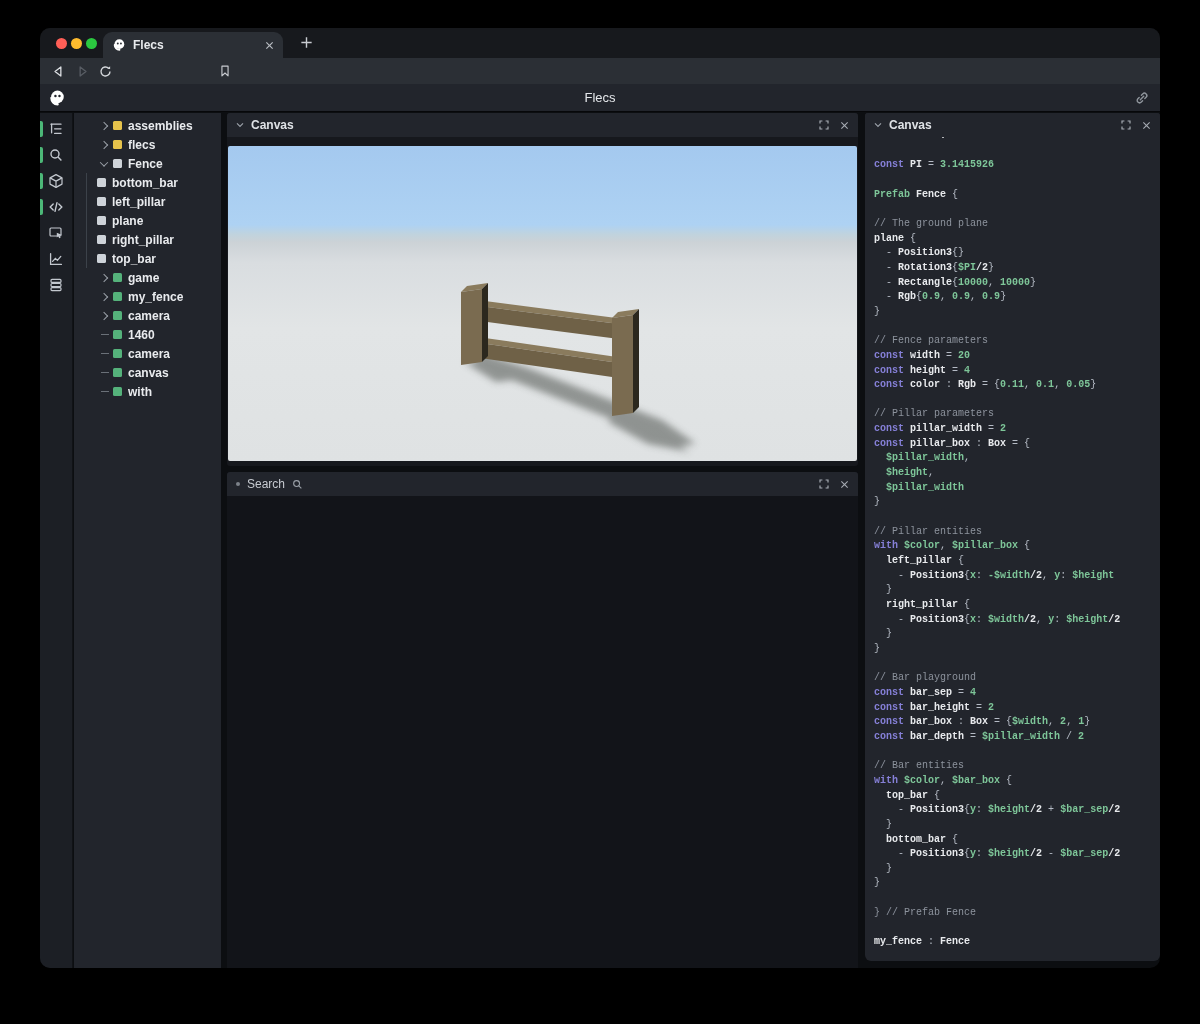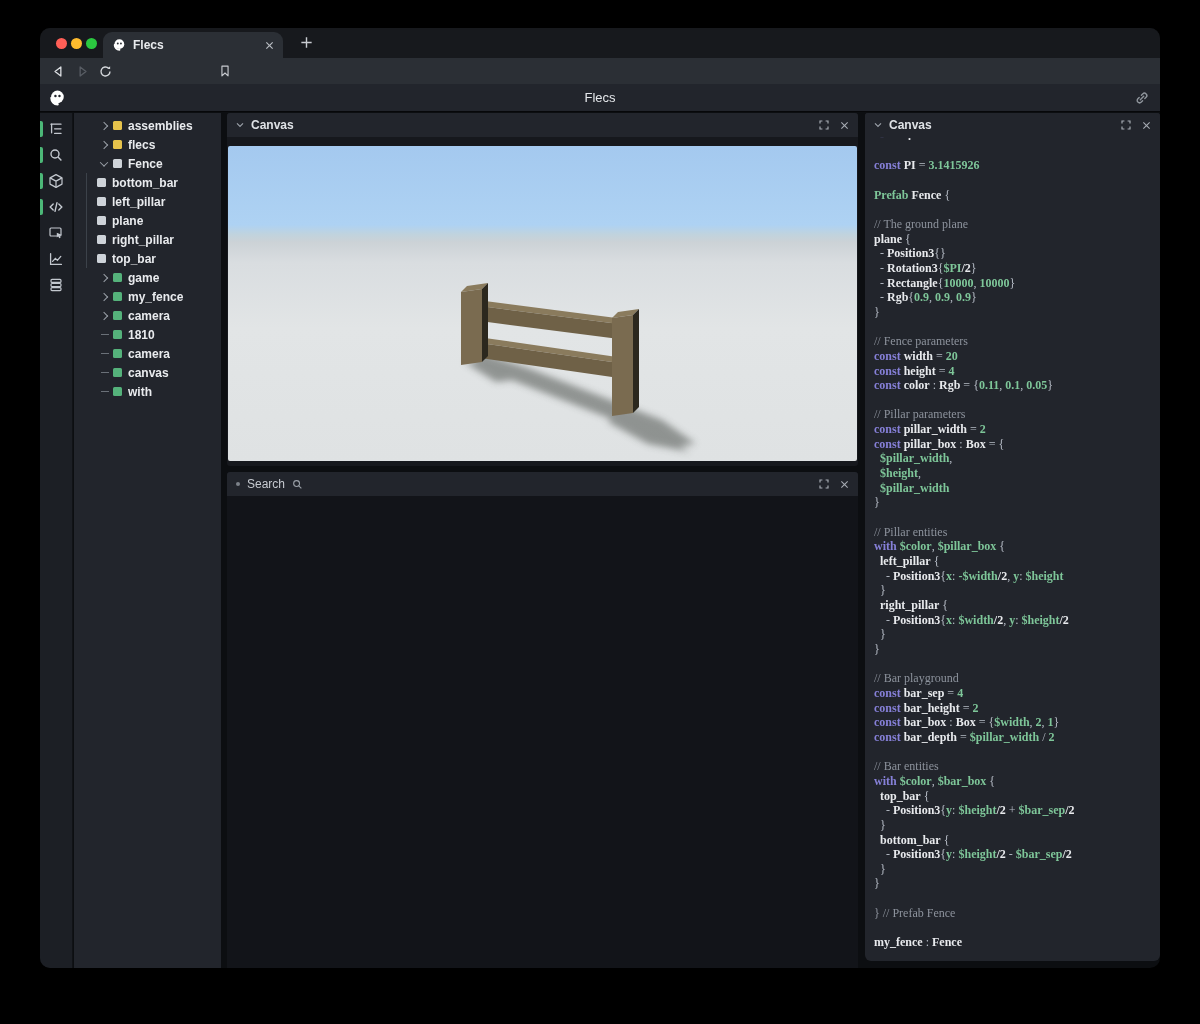--- a/index.html
+++ b/index.html
@@ -57,21 +57,21 @@
                 font-size:12px;font-weight:700;color:#dfe2e6;box-sizing:border-box;}
   .ph-icons{margin-left:auto;display:flex;gap:11px;align-items:center;color:#a6abb3;}
   .canvaspanel{position:absolute;left:187px;top:85px;width:631px;height:353px;background:#16181d;border-radius:3px;overflow:hidden;}
   .viewport{position:absolute;left:1px;top:33px;width:629px;height:315px;border-radius:2px;overflow:hidden;}
   .searchpanel{position:absolute;left:187px;top:444px;width:631px;bottom:0;background:#121419;border-radius:3px 3px 0 0;overflow:hidden;}
   .search-dot{width:4px;height:4px;border-radius:50%;background:#7c828a;}
   .searchpanel .panel-header{font-weight:400;color:#c6cad0;}
   .editorpanel{position:absolute;left:825px;top:85px;width:295px;height:848px;background:#22252c;
                border-radius:3px 3px 6px 6px;overflow:hidden;}
   .code{position:absolute;left:0;top:24px;right:0;bottom:0;overflow:hidden;padding:2px 12px 0 9px;
-        font-family:Liberation Serif, serif;font-size:12px;line-height:14.66px;}
+        font-family:Liberation Mono, monospace;font-size:10px;line-height:14.66px;}
   .cl{height:14.66px;white-space:pre;}
   .cl.clip{margin-top:-10px;}
   .tk-kw{color:#8680d8;font-weight:700;}
   .tk-id{color:#e8eaed;font-weight:700;}
   .tk-cm{color:#8d939d;}
   .tk-grn{color:#7ec699;font-weight:700;}
   .tk-pun{color:#b6bcc6;}
   svg{display:block;}
 </style>
 </head>
@@ -319,21 +319,21 @@
             <span class="chev"></span>
           </span>
           <span class="sq" style="background: rgb(85, 178, 123);"></span>
           <span class="lbl">camera</span>
         </div>
         <div class="trow">
           <span class="mk">
             <span class="dashline"></span>
           </span>
           <span class="sq" style="background: rgb(85, 178, 123);"></span>
-          <span class="lbl">1810</span>
+          <span class="lbl">1460</span>
         </div>
         <div class="trow">
           <span class="mk">
             <span class="dashline"></span>
           </span>
           <span class="sq" style="background: rgb(85, 178, 123);"></span>
           <span class="lbl">camera</span>
         </div>
         <div class="trow">
           <span class="mk">

